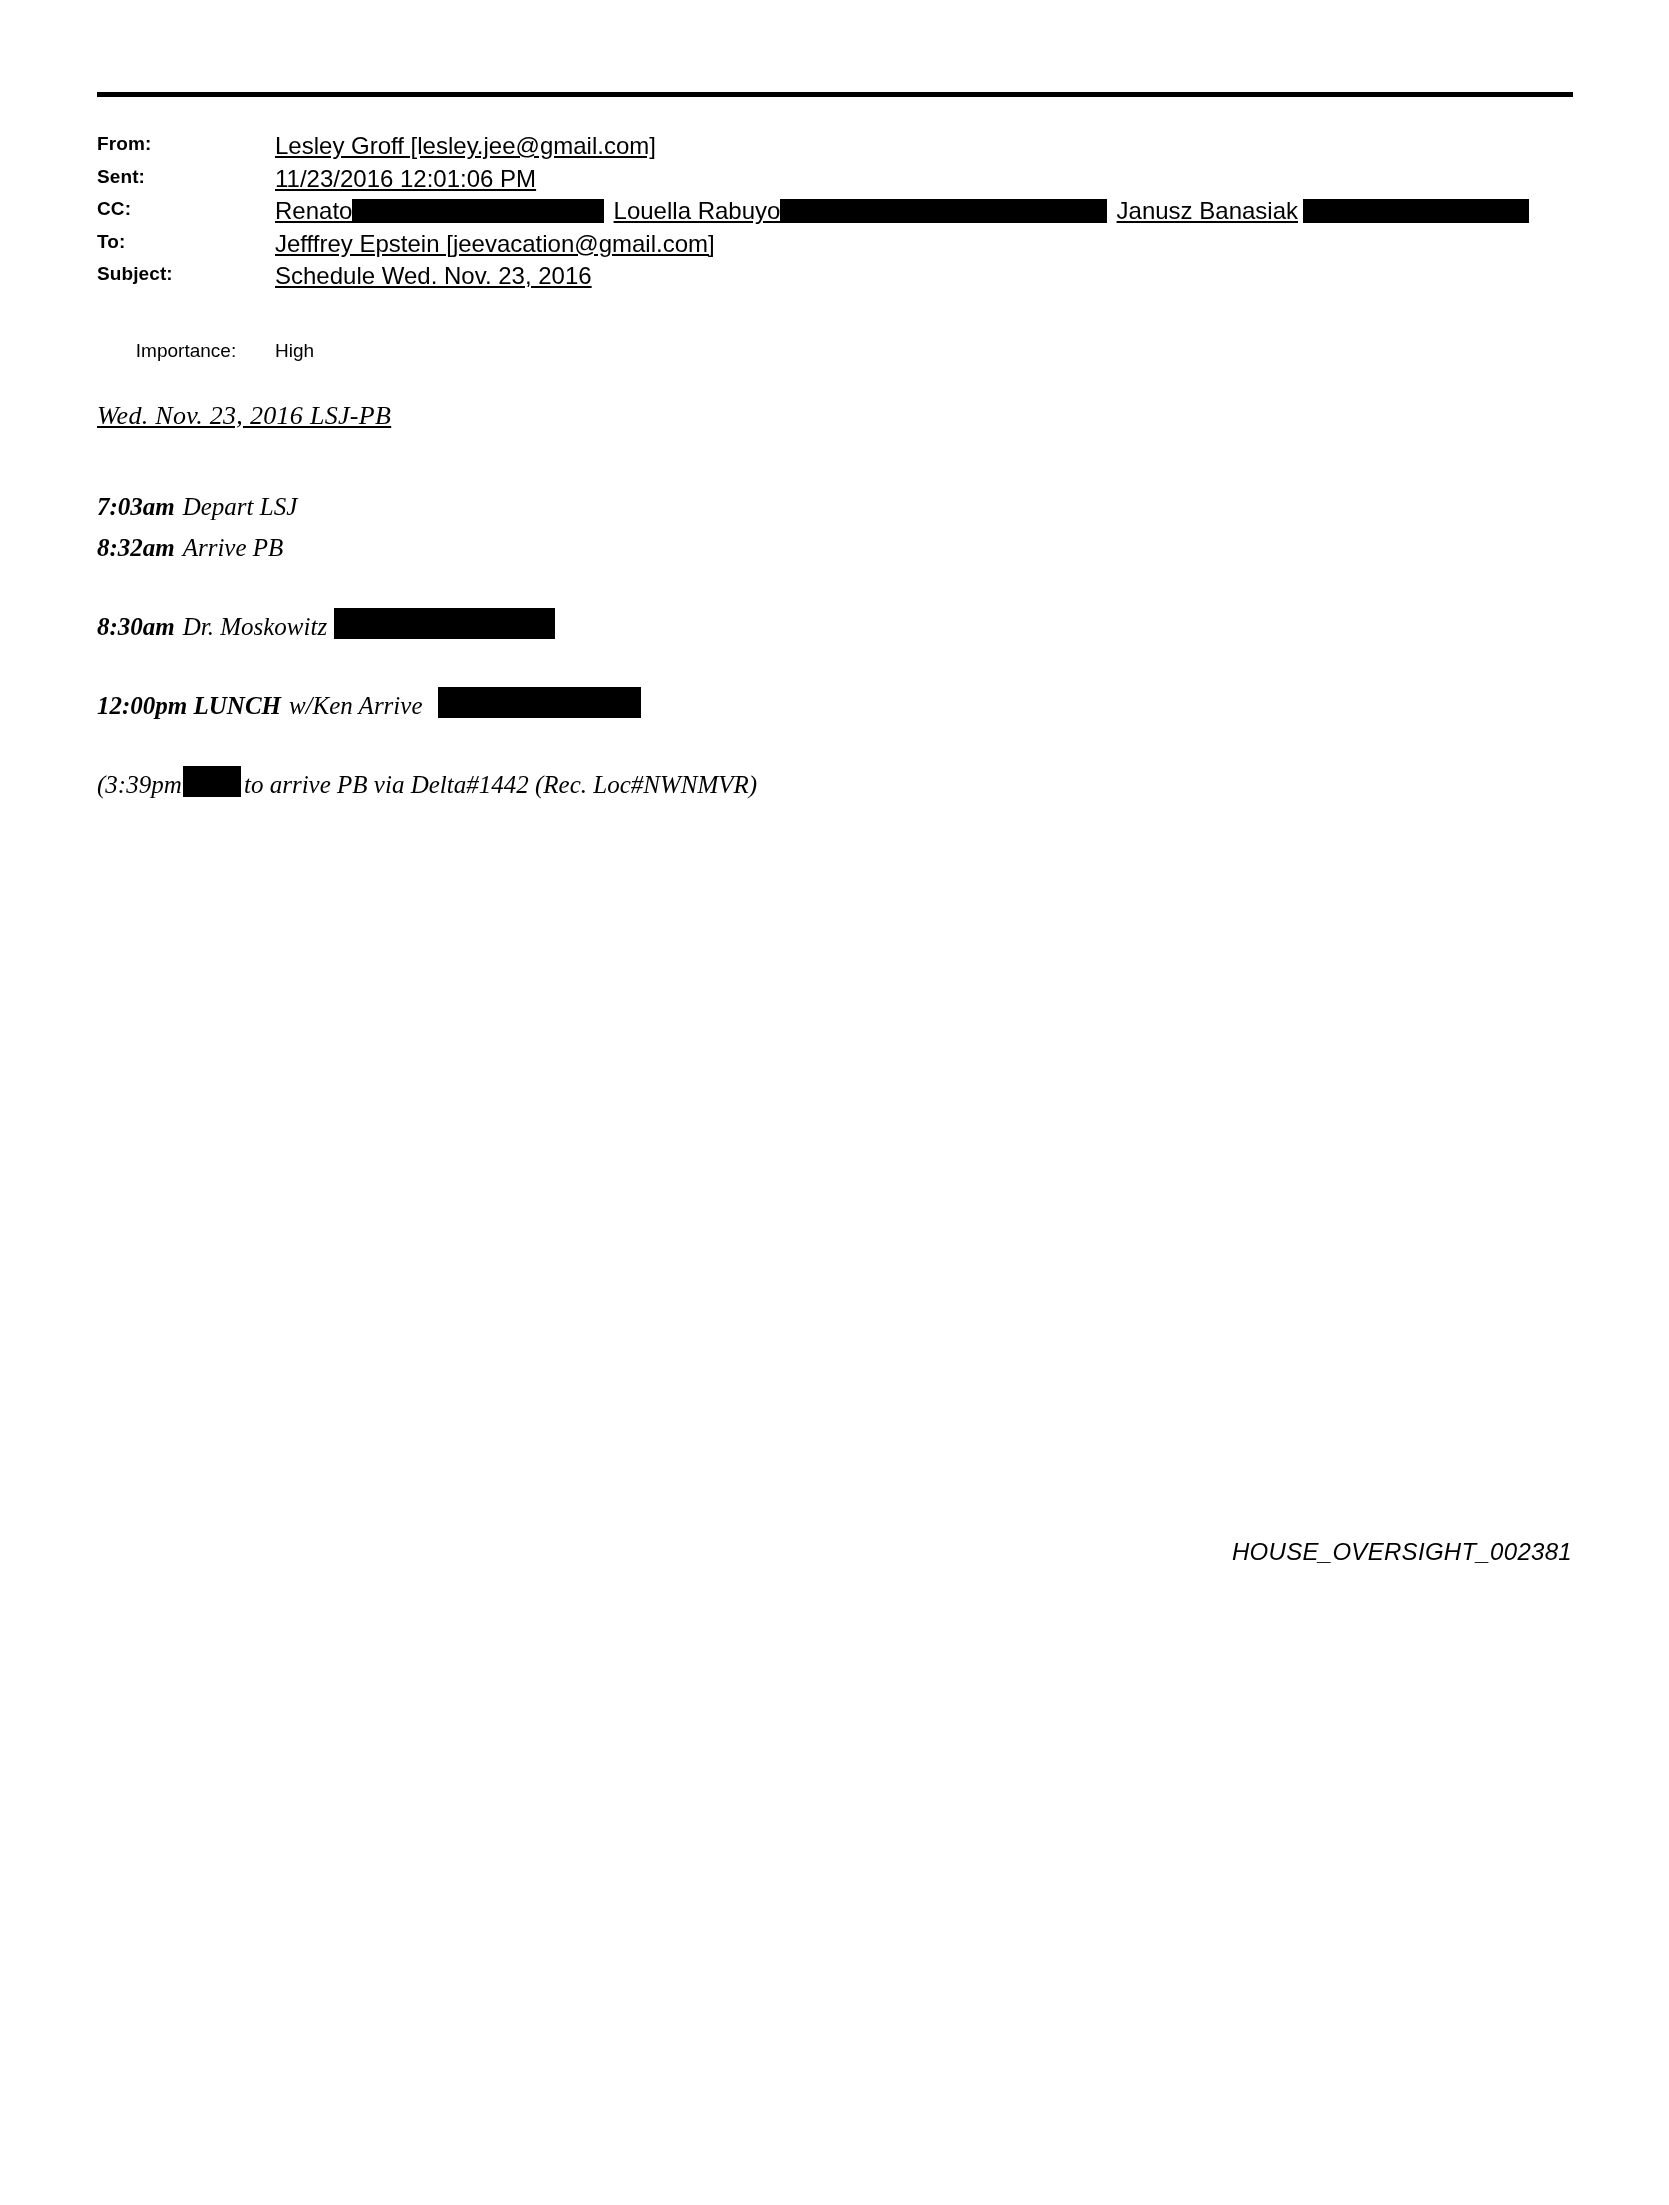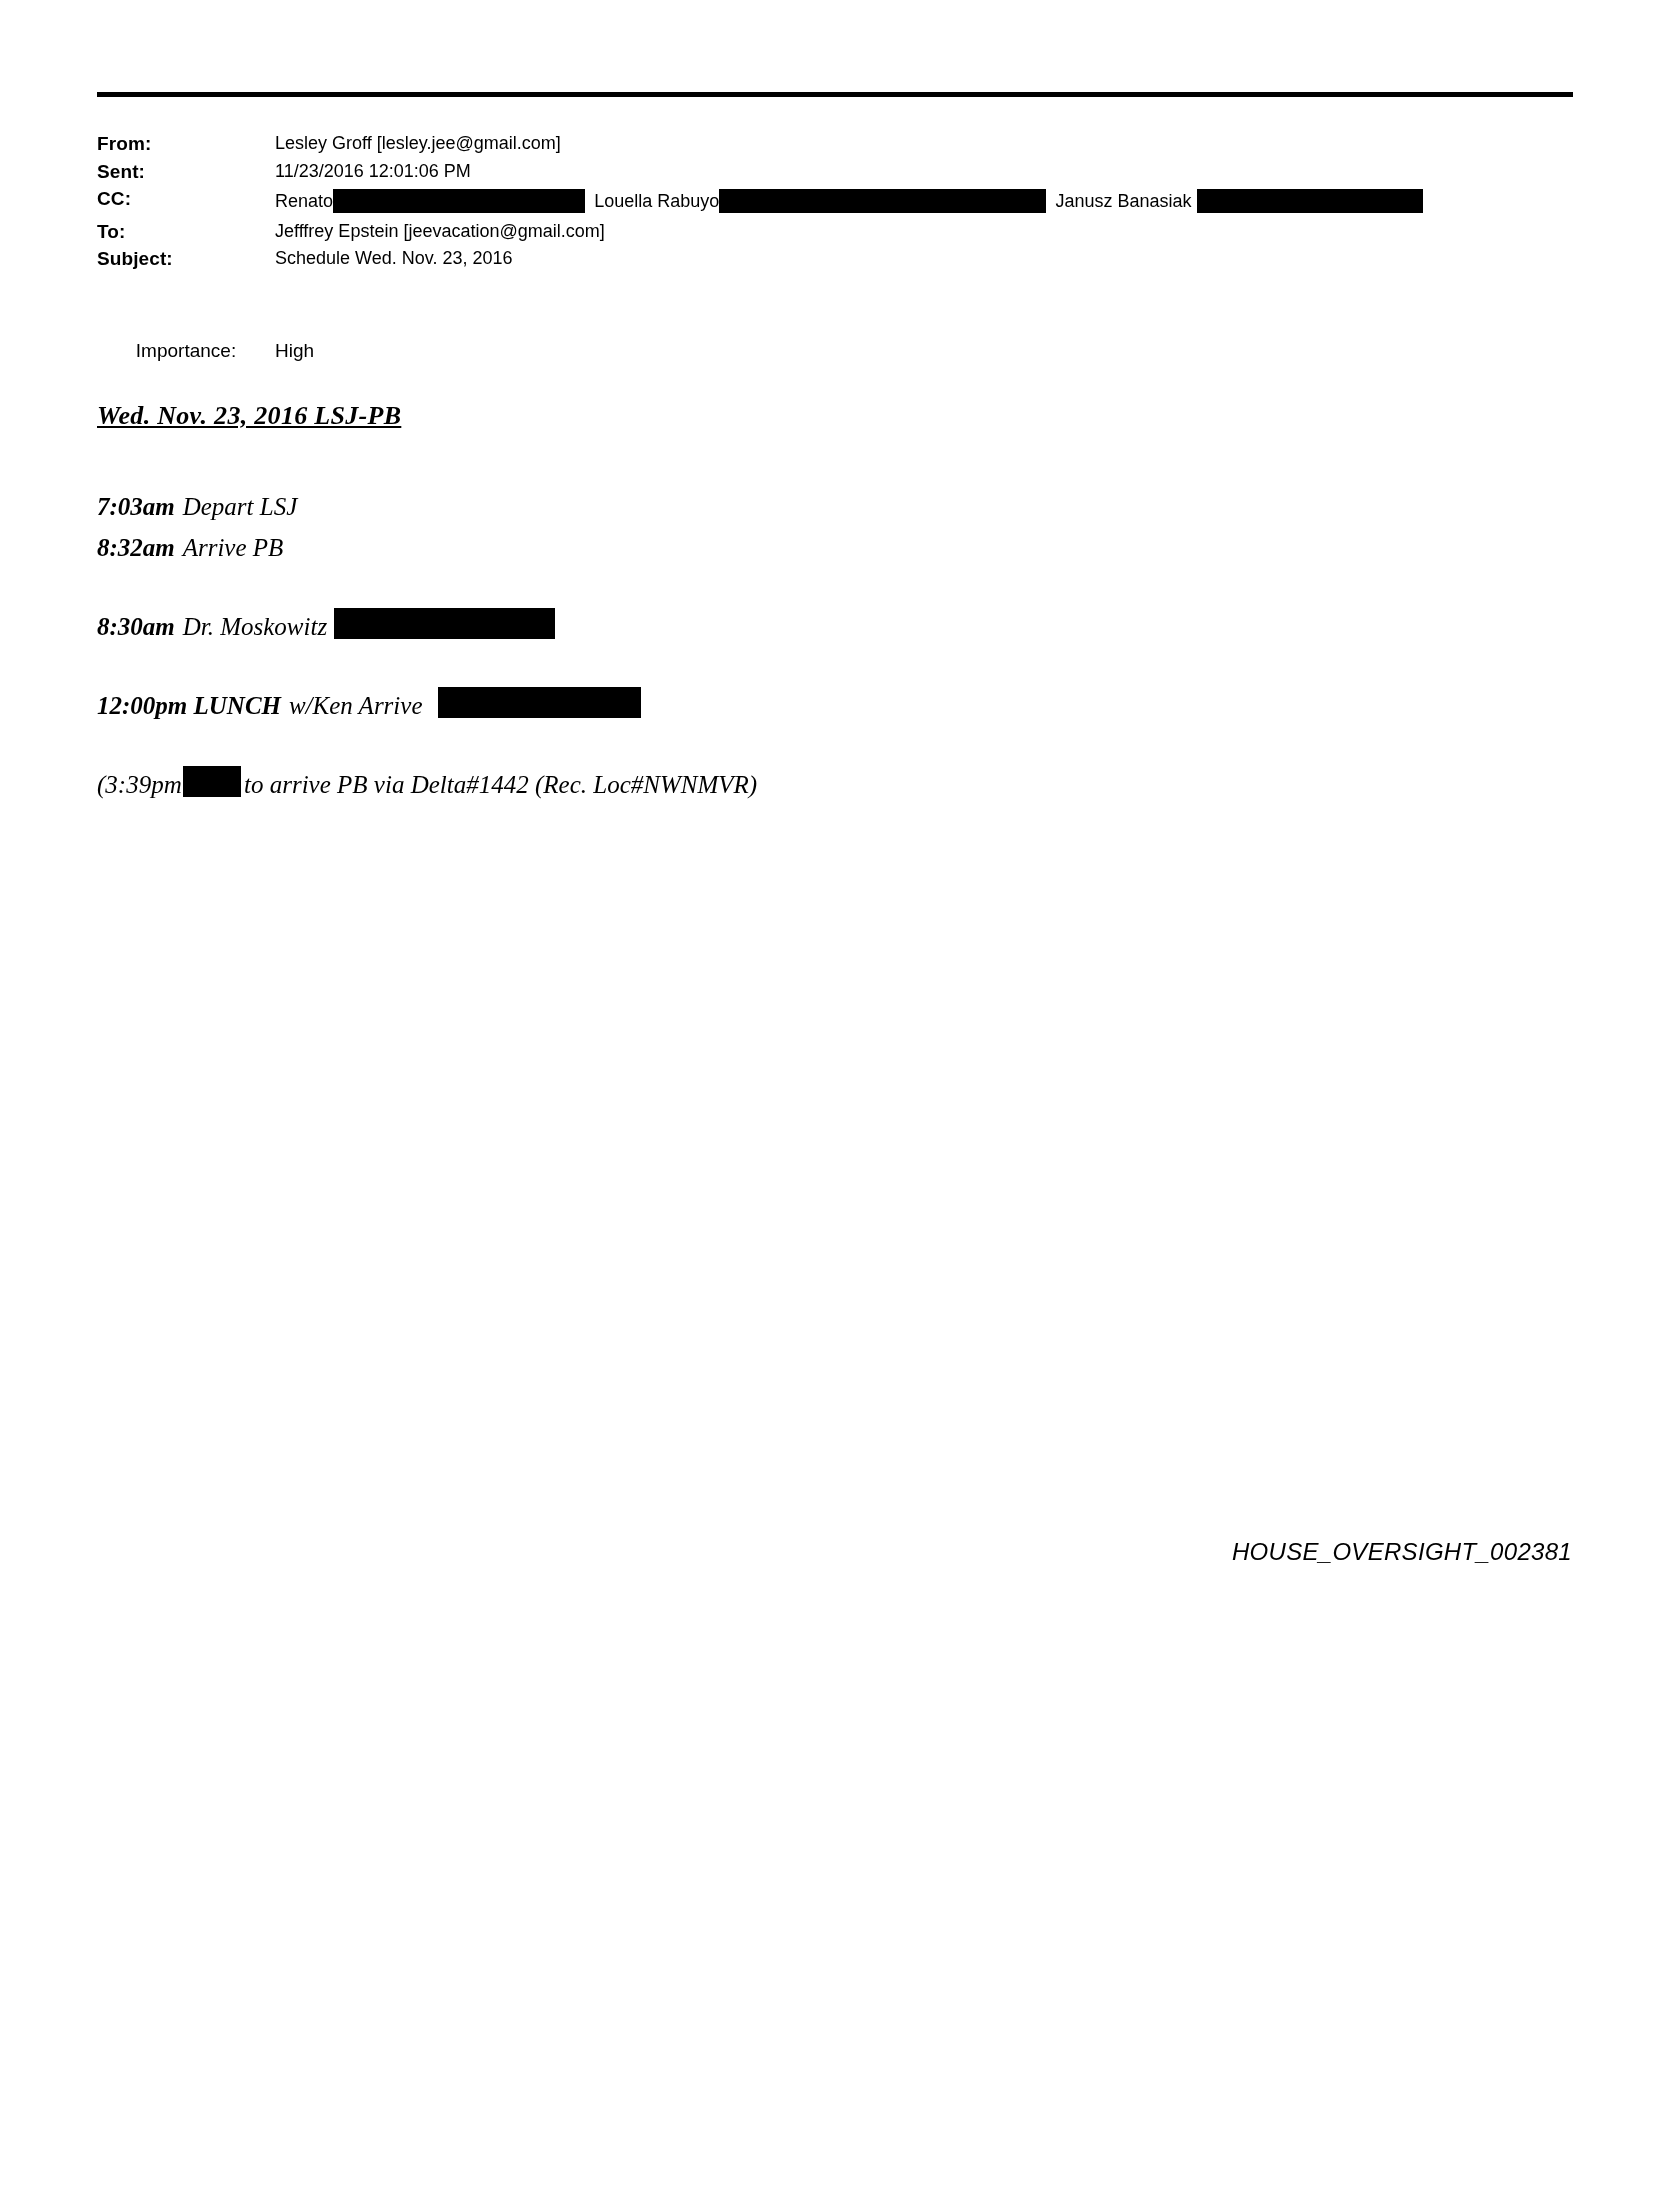--- a/index.html
+++ b/index.html
@@ -44,25 +44,26 @@
   }
   .hdr-label {
     width: 178px;
     flex: 0 0 178px;
     font-weight: bold;
     font-size: 19px;
     letter-spacing: 0.1px;
   }
   .hdr-label .colon { font-weight: bold; }
   .hdr-value {
-    font-size: 18px;
+    font-size: 24px;
     font-weight: normal;
     white-space: nowrap;
     display: flex;
     align-items: center;
+    text-decoration: underline;
   }
   .redact {
     display: inline-block;
     background: #000000;
     vertical-align: middle;
   }
   .imp-row {
     position: absolute;
     left: 97px;
     top: 340px;
@@ -77,21 +78,21 @@
   }
   .body-block {
     position: absolute;
     left: 97px;
     top: 401px;
     width: 1479px;
     font-family: "Liberation Serif", serif;
   }
   .doc-title {
     font-family: "Liberation Serif", serif;
-    font-weight: bold;
+    font-weight: normal;
     font-style: italic;
     font-size: 26px;
     text-decoration: underline;
     letter-spacing: 0.3px;
     margin: 0 0 0 0;
   }
   .sched-line {
     font-family: "Liberation Serif", serif;
     font-style: italic;
     font-size: 25px;

